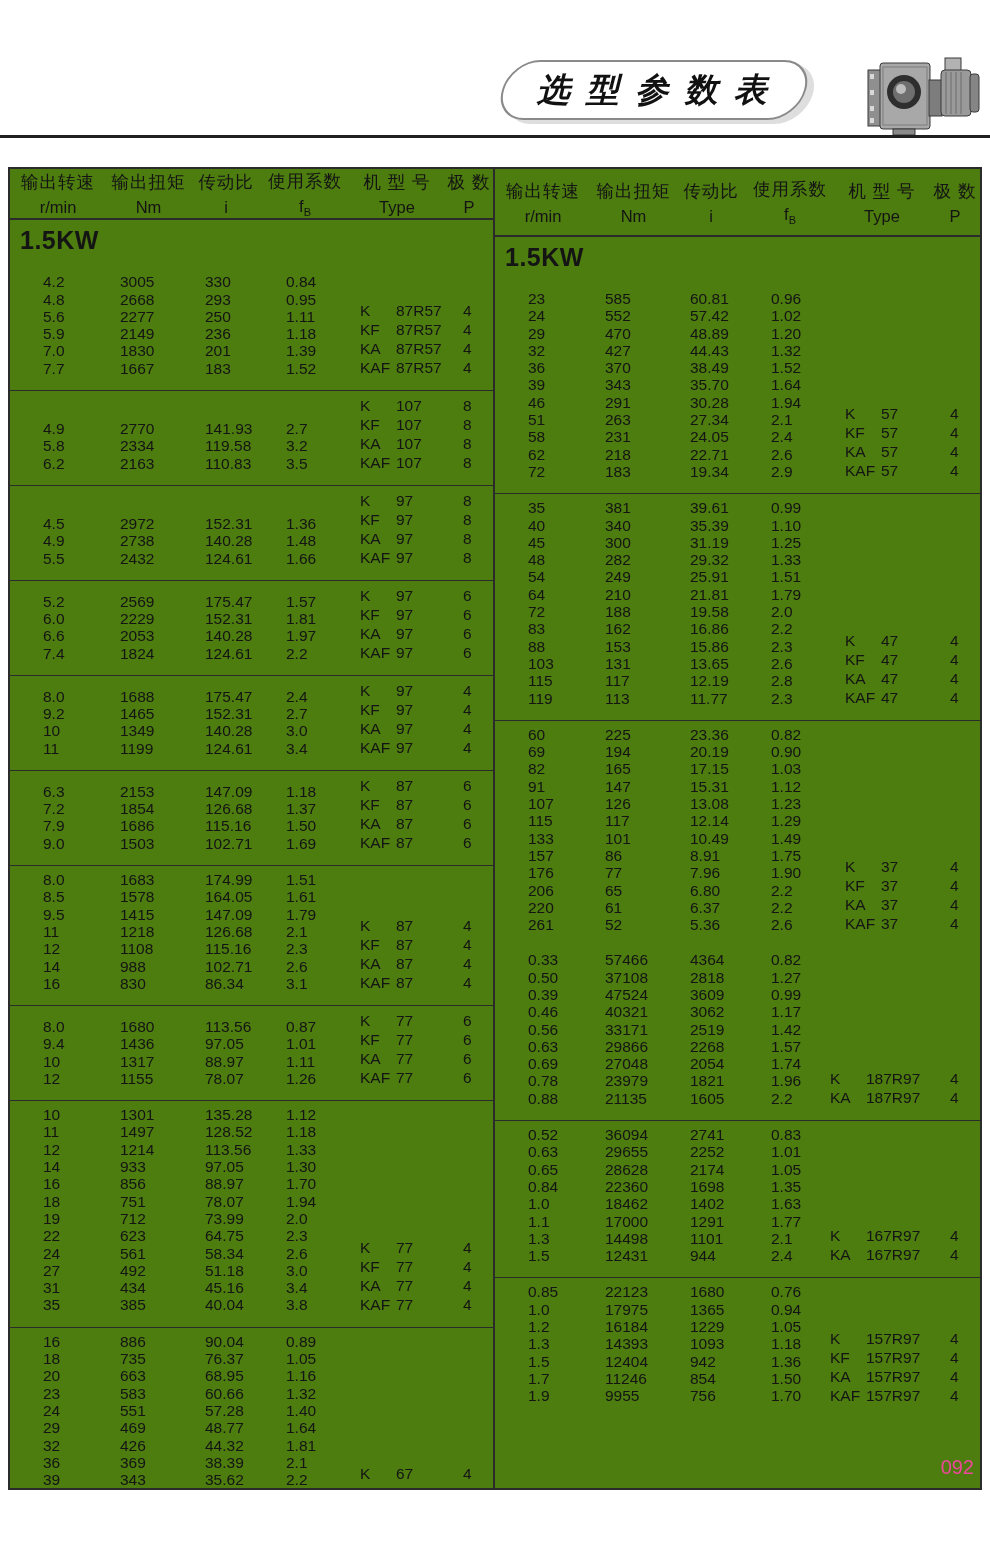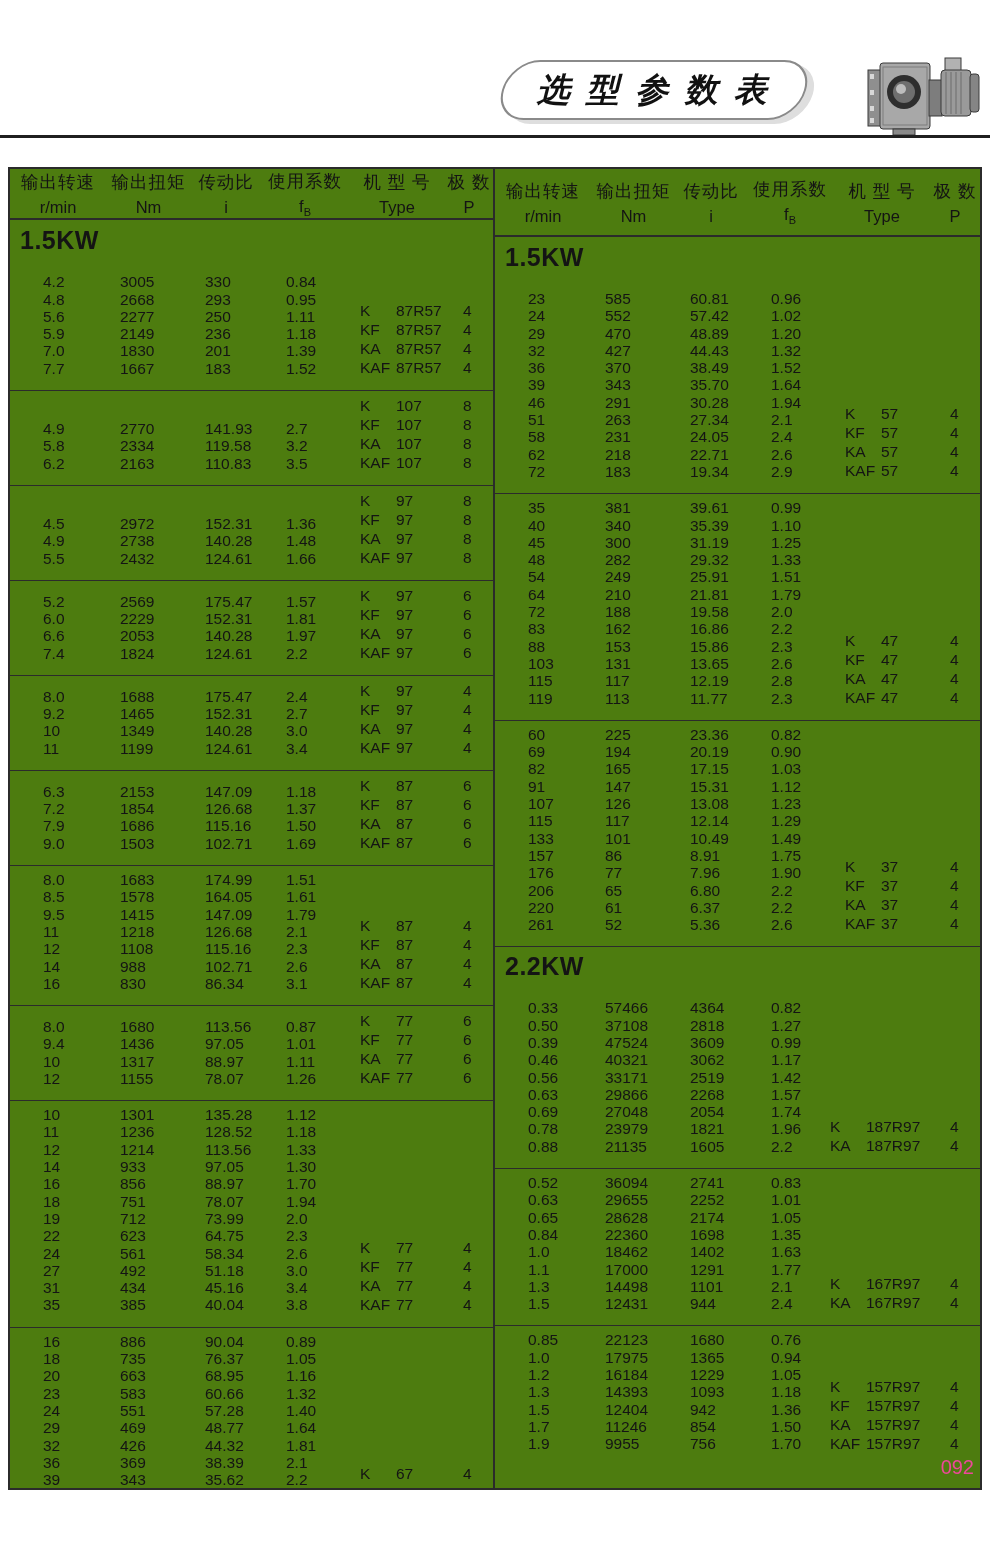--- a/index.html
+++ b/index.html
@@ -533,21 +533,21 @@
           <div class="block group sep">
             <div class="rows">
               <div class="tr">
                 <span class="td">10</span>
                 <span class="td">1301</span>
                 <span class="td">135.28</span>
                 <span class="td">1.12</span>
               </div>
               <div class="tr">
                 <span class="td">11</span>
-                <span class="td">1236</span>
+                <span class="td">1497</span>
                 <span class="td">128.52</span>
                 <span class="td">1.18</span>
               </div>
               <div class="tr">
                 <span class="td">12</span>
                 <span class="td">1214</span>
                 <span class="td">113.56</span>
                 <span class="td">1.33</span>
               </div>
               <div class="tr">
@@ -1039,23 +1039,20 @@
                 <span class="prefix">KA</span>
                 <span class="code">37</span>
                 <span class="p">4</span>
               </div>
               <div class="model-row">
                 <span class="prefix">KAF</span>
                 <span class="code">37</span>
                 <span class="p">4</span>
               </div>
             </div>
-          </div>
-          <div class="block section sep">
-            <span class="section-label">2.2KW</span>
           </div>
           <div class="block group wide">
             <div class="rows">
               <div class="tr">
                 <span class="td">0.33</span>
                 <span class="td">57466</span>
                 <span class="td">4364</span>
                 <span class="td">0.82</span>
               </div>
               <div class="tr">

